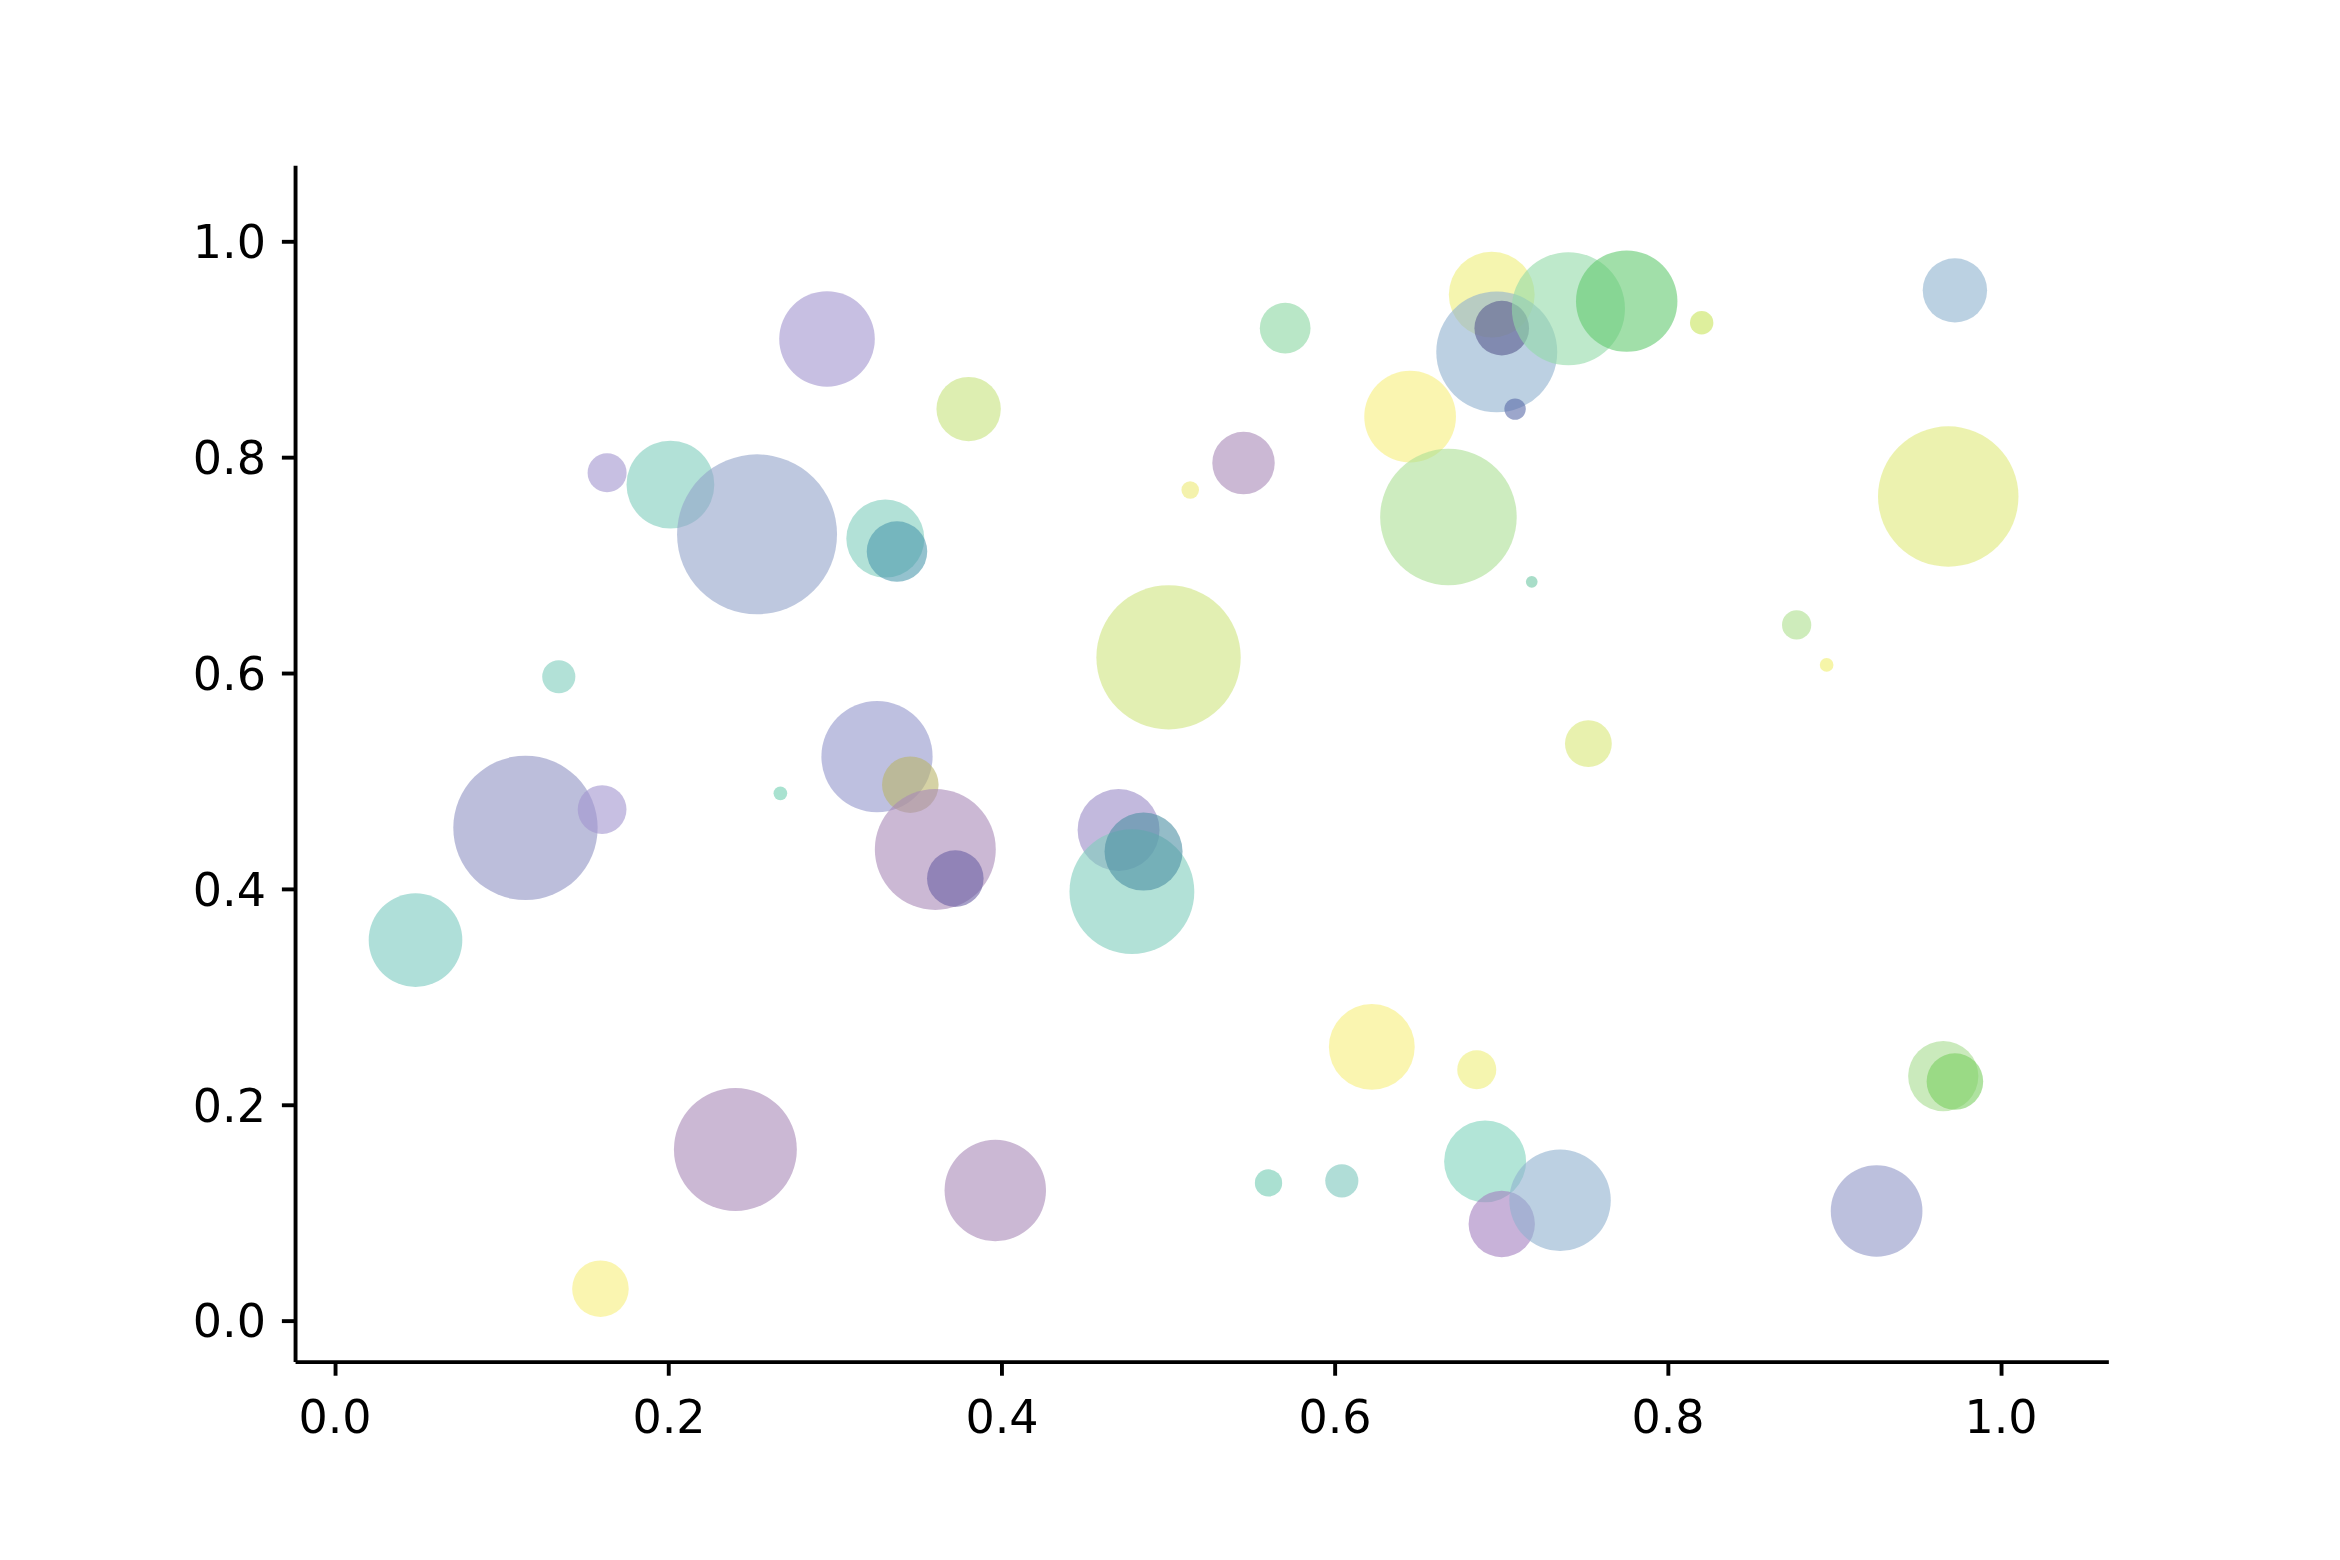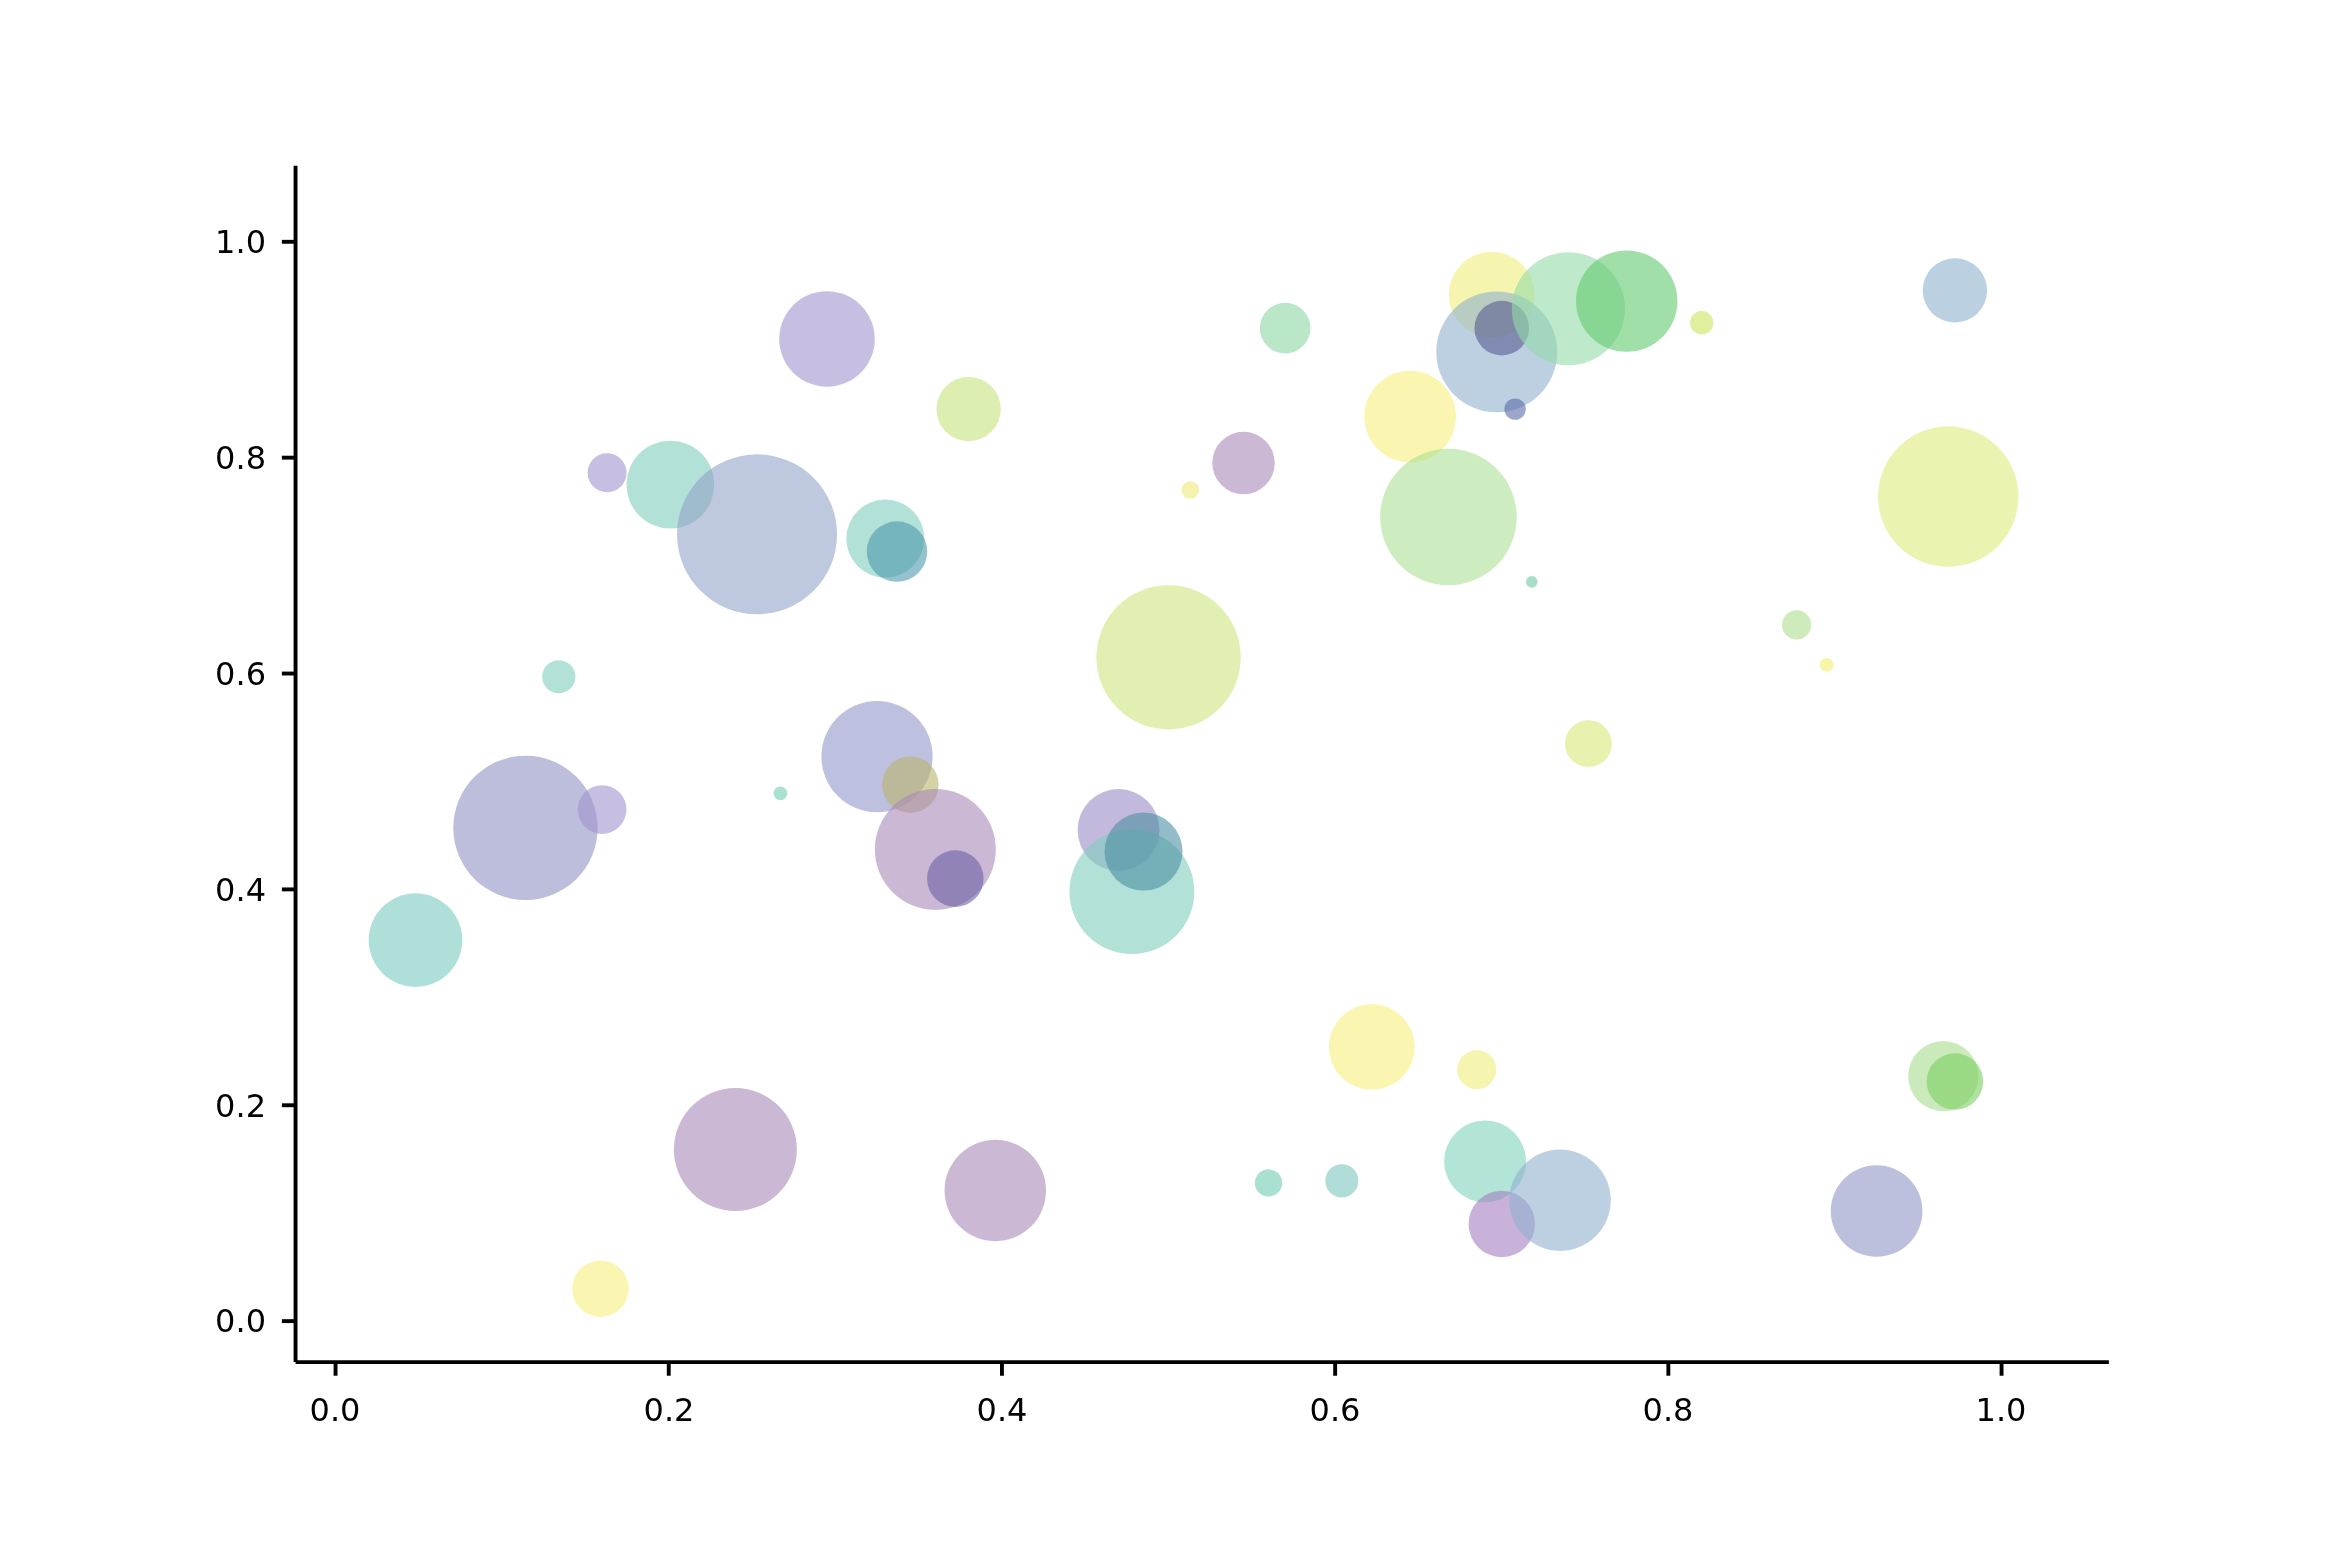--- a/index.html
+++ b/index.html
@@ -23,21 +23,21 @@
     position: absolute;
     left: 0;
     top: 0;
     width: 2341px;
     height: 1560px;
     display: block;
   }
   .tick-label {
     position: absolute;
     font-family: "DejaVu Sans", "Liberation Sans", sans-serif;
-    font-size: 32px;
+    font-size: 46px;
     color: #000000;
     white-space: nowrap;
     line-height: 1;
   }
   .xtick-label {
     transform: translate(-50%, 0);
     text-align: center;
   }
   .ytick-label {
     transform: translate(-100%, -50%);

